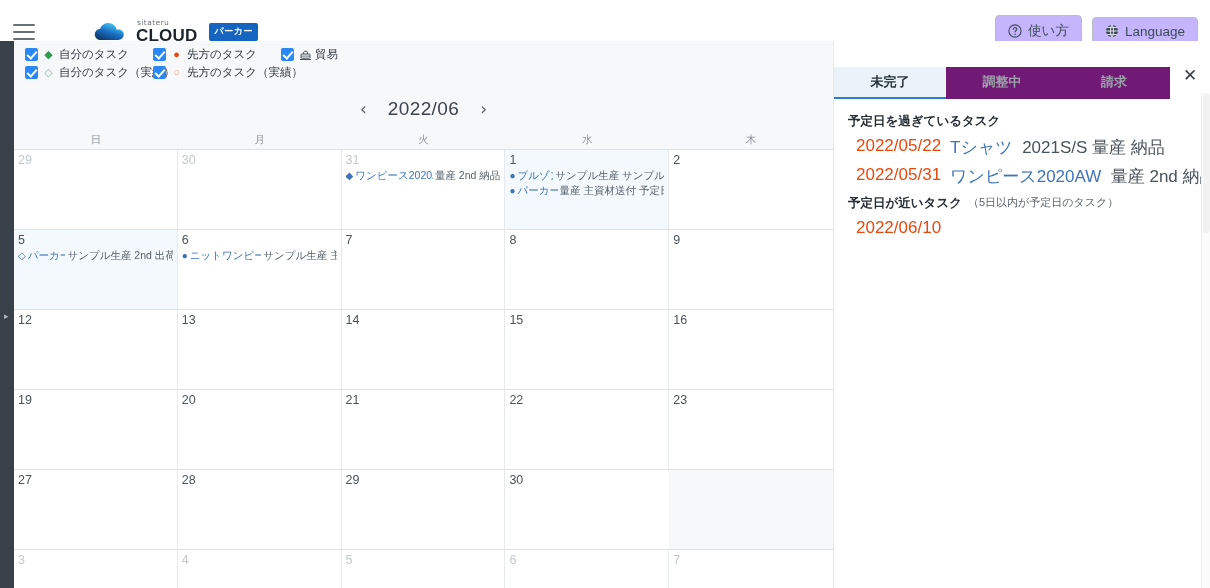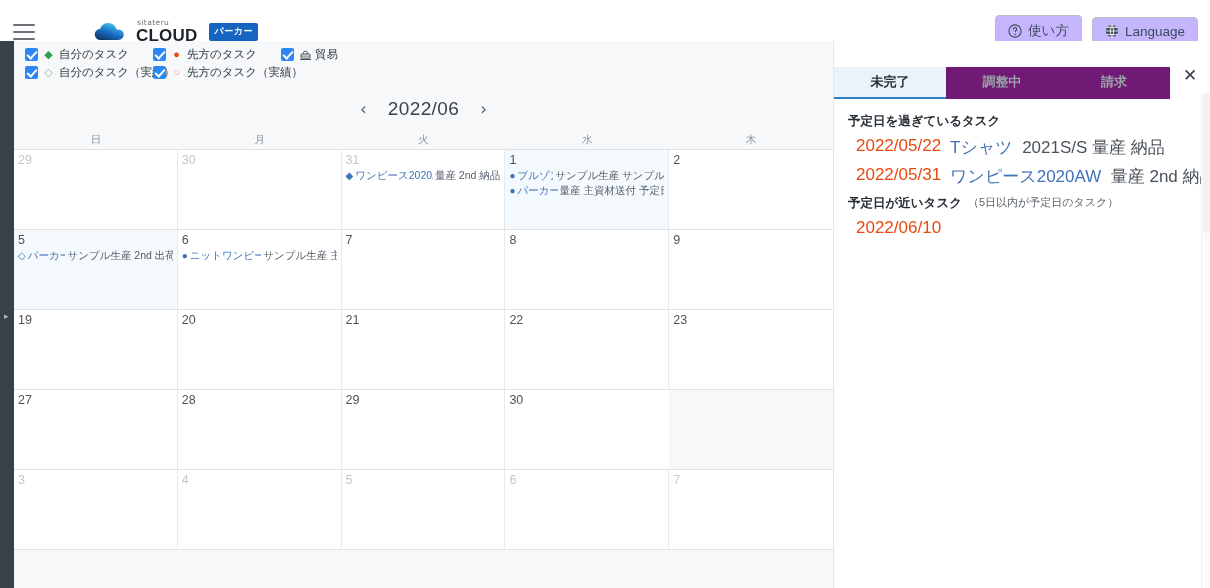--- a/index.html
+++ b/index.html
@@ -357,20 +357,37 @@
             </div>
             <div class="cell">
               <div class="daynum">8</div>
             </div>
             <div class="cell">
               <div class="daynum">9</div>
             </div>
           </div>
           <div class="week">
             <div class="cell">
+              <div class="daynum">12</div>
+            </div>
+            <div class="cell">
+              <div class="daynum">13</div>
+            </div>
+            <div class="cell">
+              <div class="daynum">14</div>
+            </div>
+            <div class="cell">
+              <div class="daynum">15</div>
+            </div>
+            <div class="cell">
+              <div class="daynum">16</div>
+            </div>
+          </div>
+          <div class="week">
+            <div class="cell">
               <div class="daynum">19</div>
             </div>
             <div class="cell">
               <div class="daynum">20</div>
             </div>
             <div class="cell">
               <div class="daynum">21</div>
             </div>
             <div class="cell">
               <div class="daynum">22</div>

